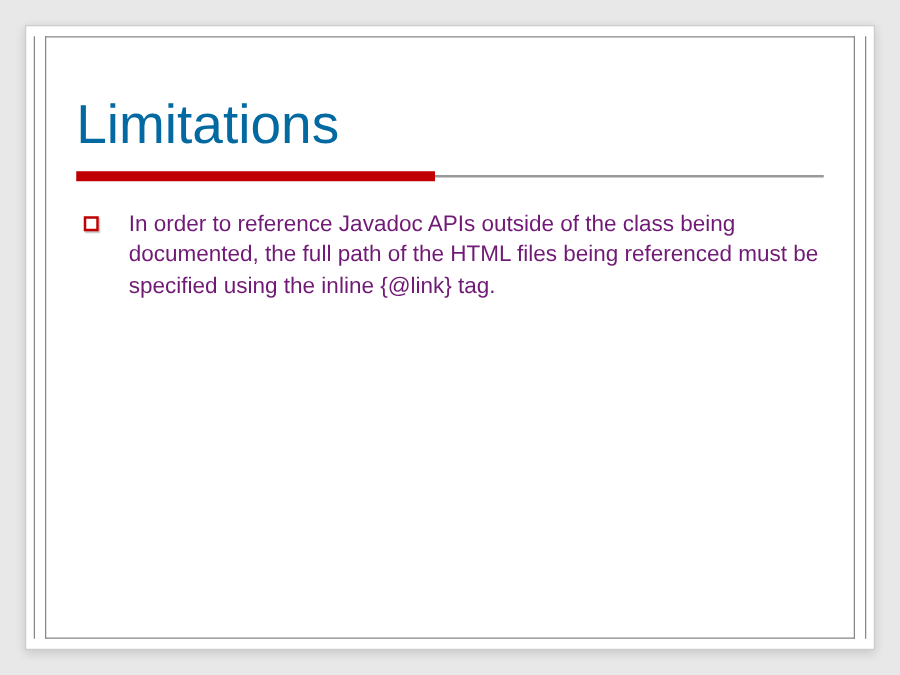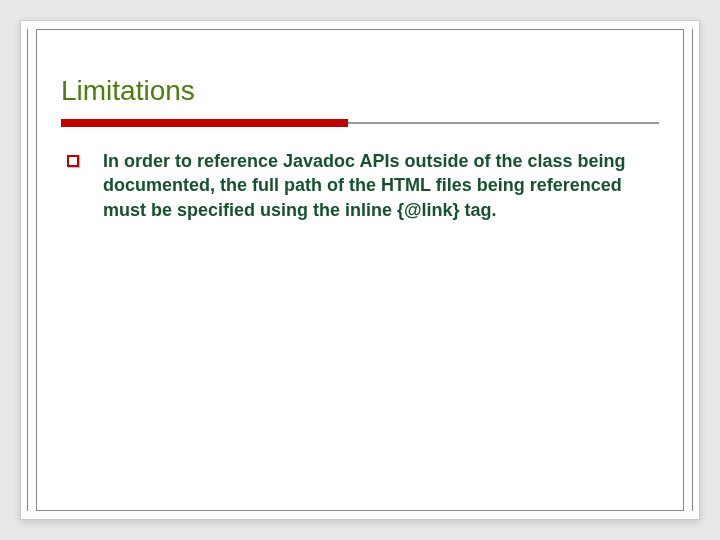--- a/index.html
+++ b/index.html
@@ -17,22 +17,22 @@
       width: 680px;
       height: 500px;
       background: #ffffff;
       box-shadow: 0 2px 8px rgba(0,0,0,0.15);
       border: 1px solid #ccc;
     }
     .content-area {
       padding: 54px 40px 30px 40px;
     }
     .title {
-      font-size: 28px;
-      color: #4d7c0f;
+      font-size: 44px;
+      color: #0369a1;
       margin-bottom: 12px;
       font-weight: normal;
     }
     .rule-container {
       position: relative;
       height: 8px;
       margin-bottom: 22px;
     }
     .rule-red {
       position: absolute;
@@ -65,22 +65,21 @@
       border: 2px solid #c00000;
       background: transparent;
       margin-right: 24px;
       margin-top: 6px;
       flex-shrink: 0;
       box-shadow: 1px 1px 1px rgba(0,0,0,0.25);
     }
     .bullet-text {
       font-size: 18px;
       line-height: 1.35;
-      color: #14532d;
-      font-weight: bold;
+      color: #701a75;
     }
     .frame-line {
       position: absolute;
       background: #888;
     }
     .frame-top { top: 8px; left: 15px; right: 15px; height: 1px; }
     .frame-bottom { bottom: 8px; left: 15px; right: 15px; height: 1px; }
     .frame-left-outer { top: 8px; bottom: 8px; left: 6px; width: 1px; }
     .frame-left-inner { top: 8px; bottom: 8px; left: 15px; width: 1px; }
     .frame-right-inner { top: 8px; bottom: 8px; right: 15px; width: 1px; }

